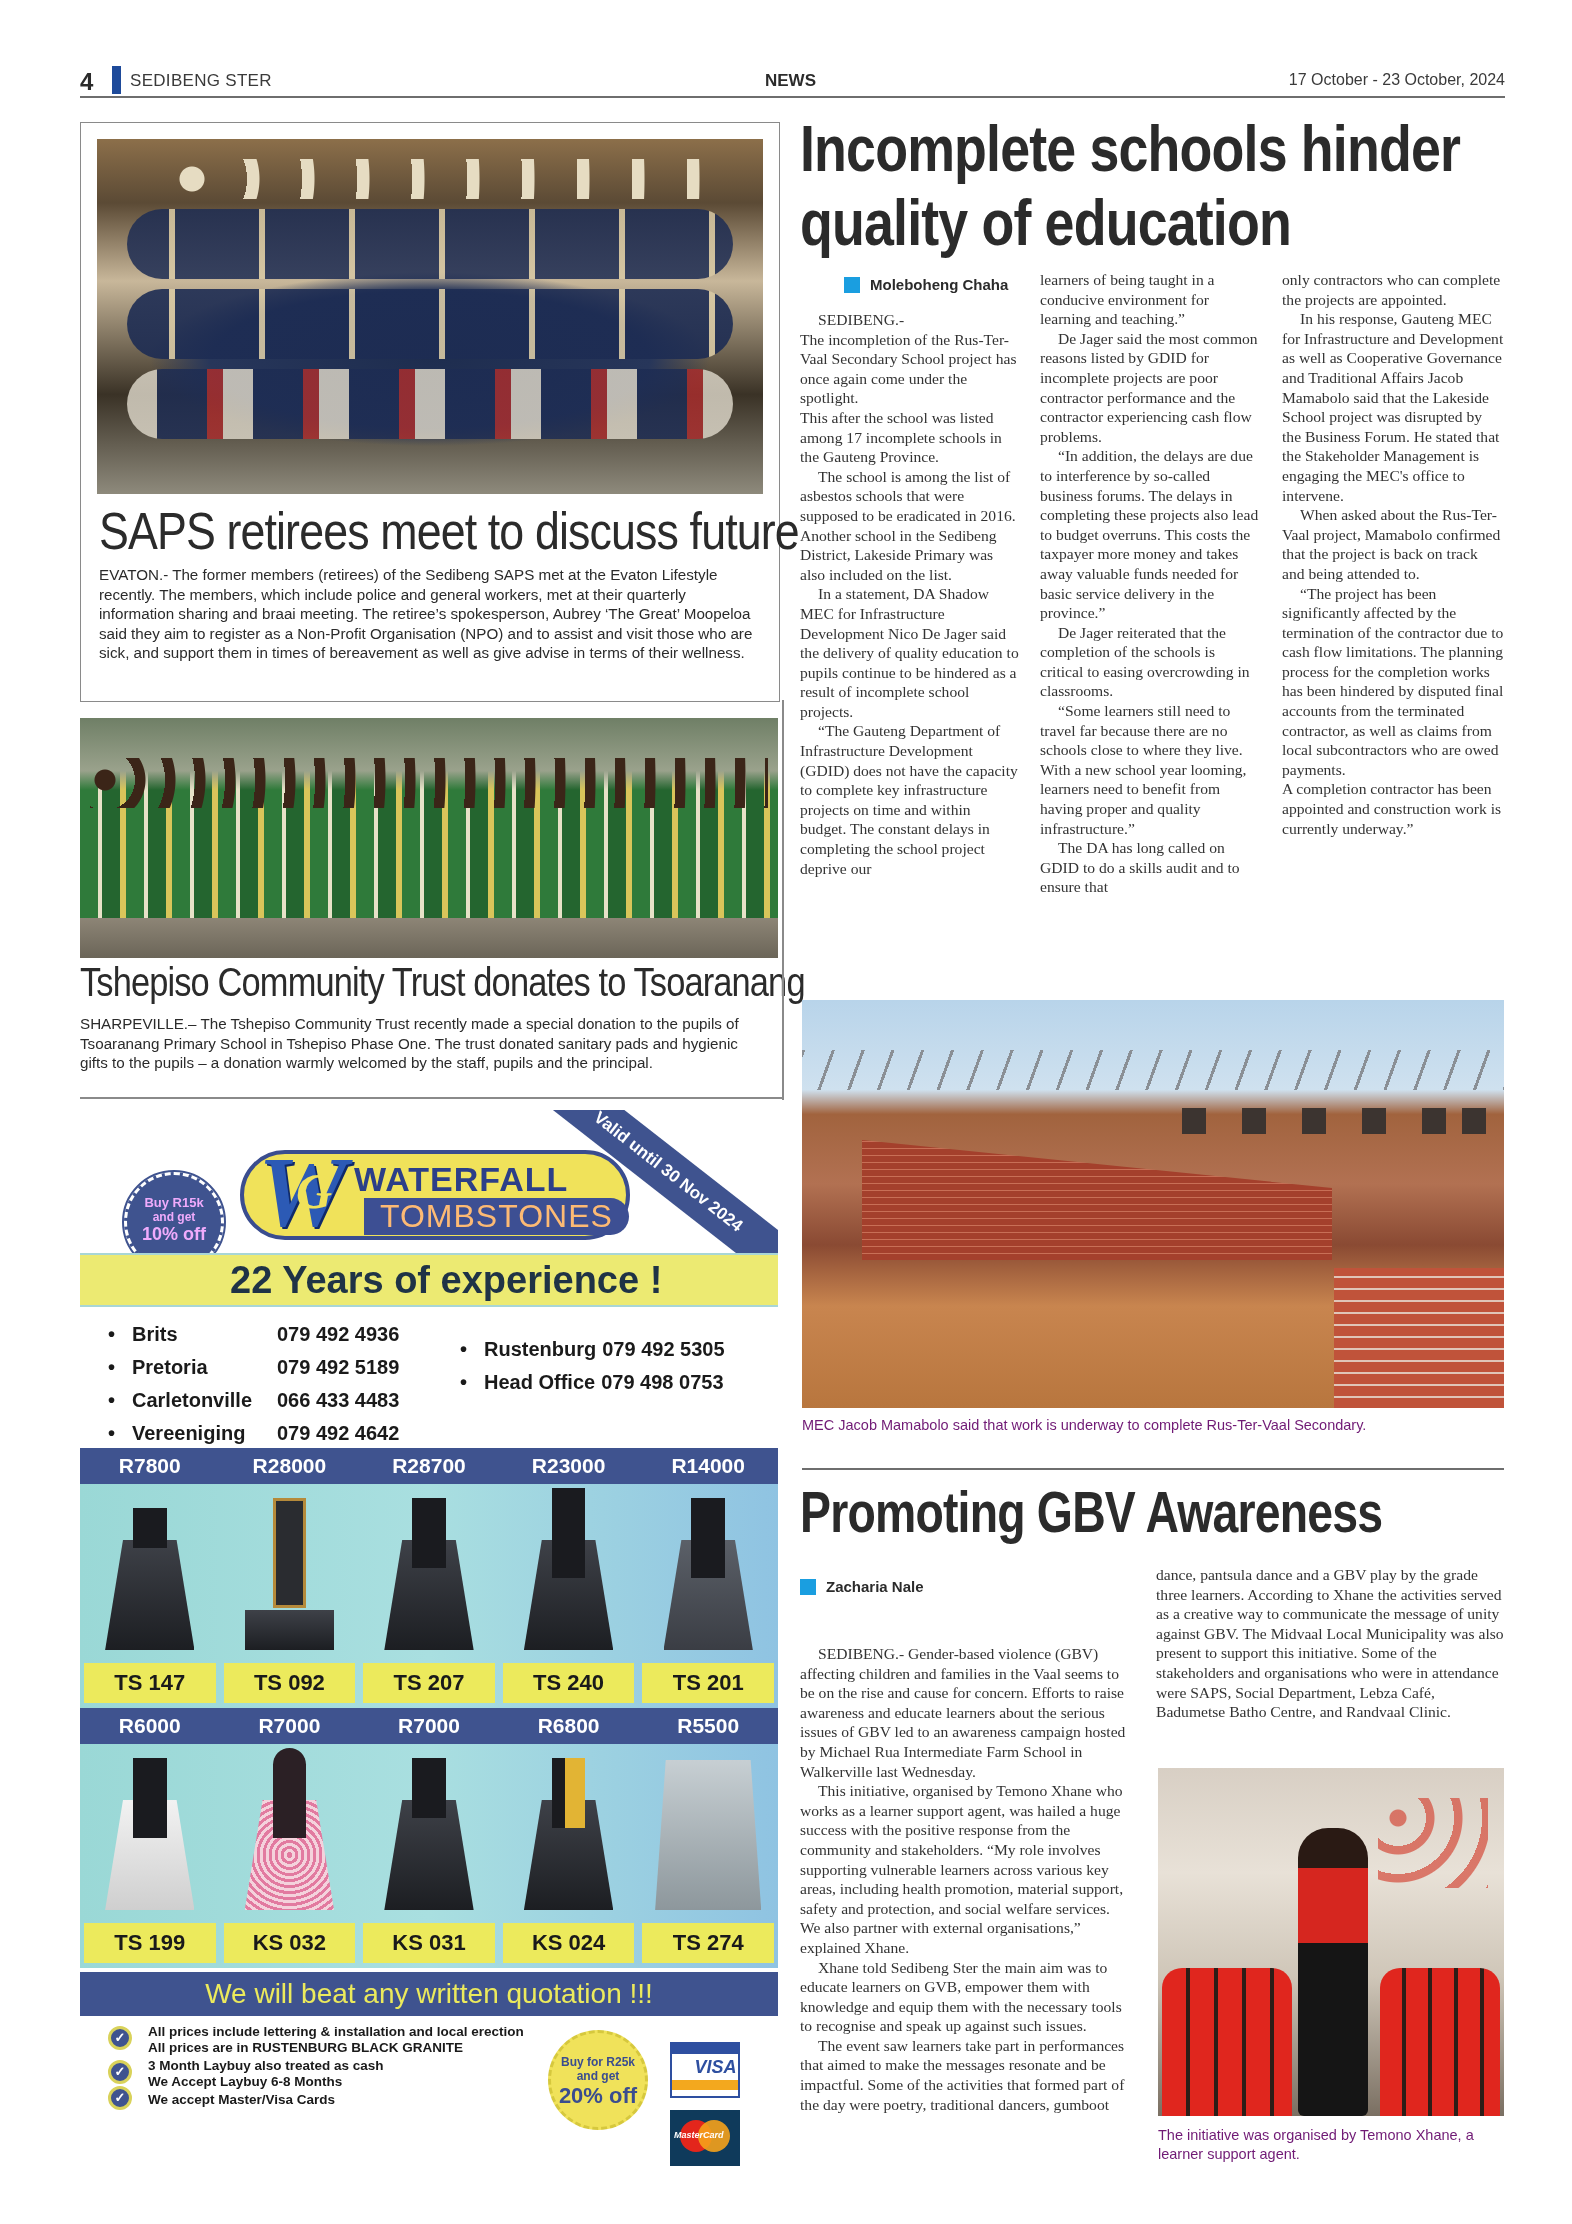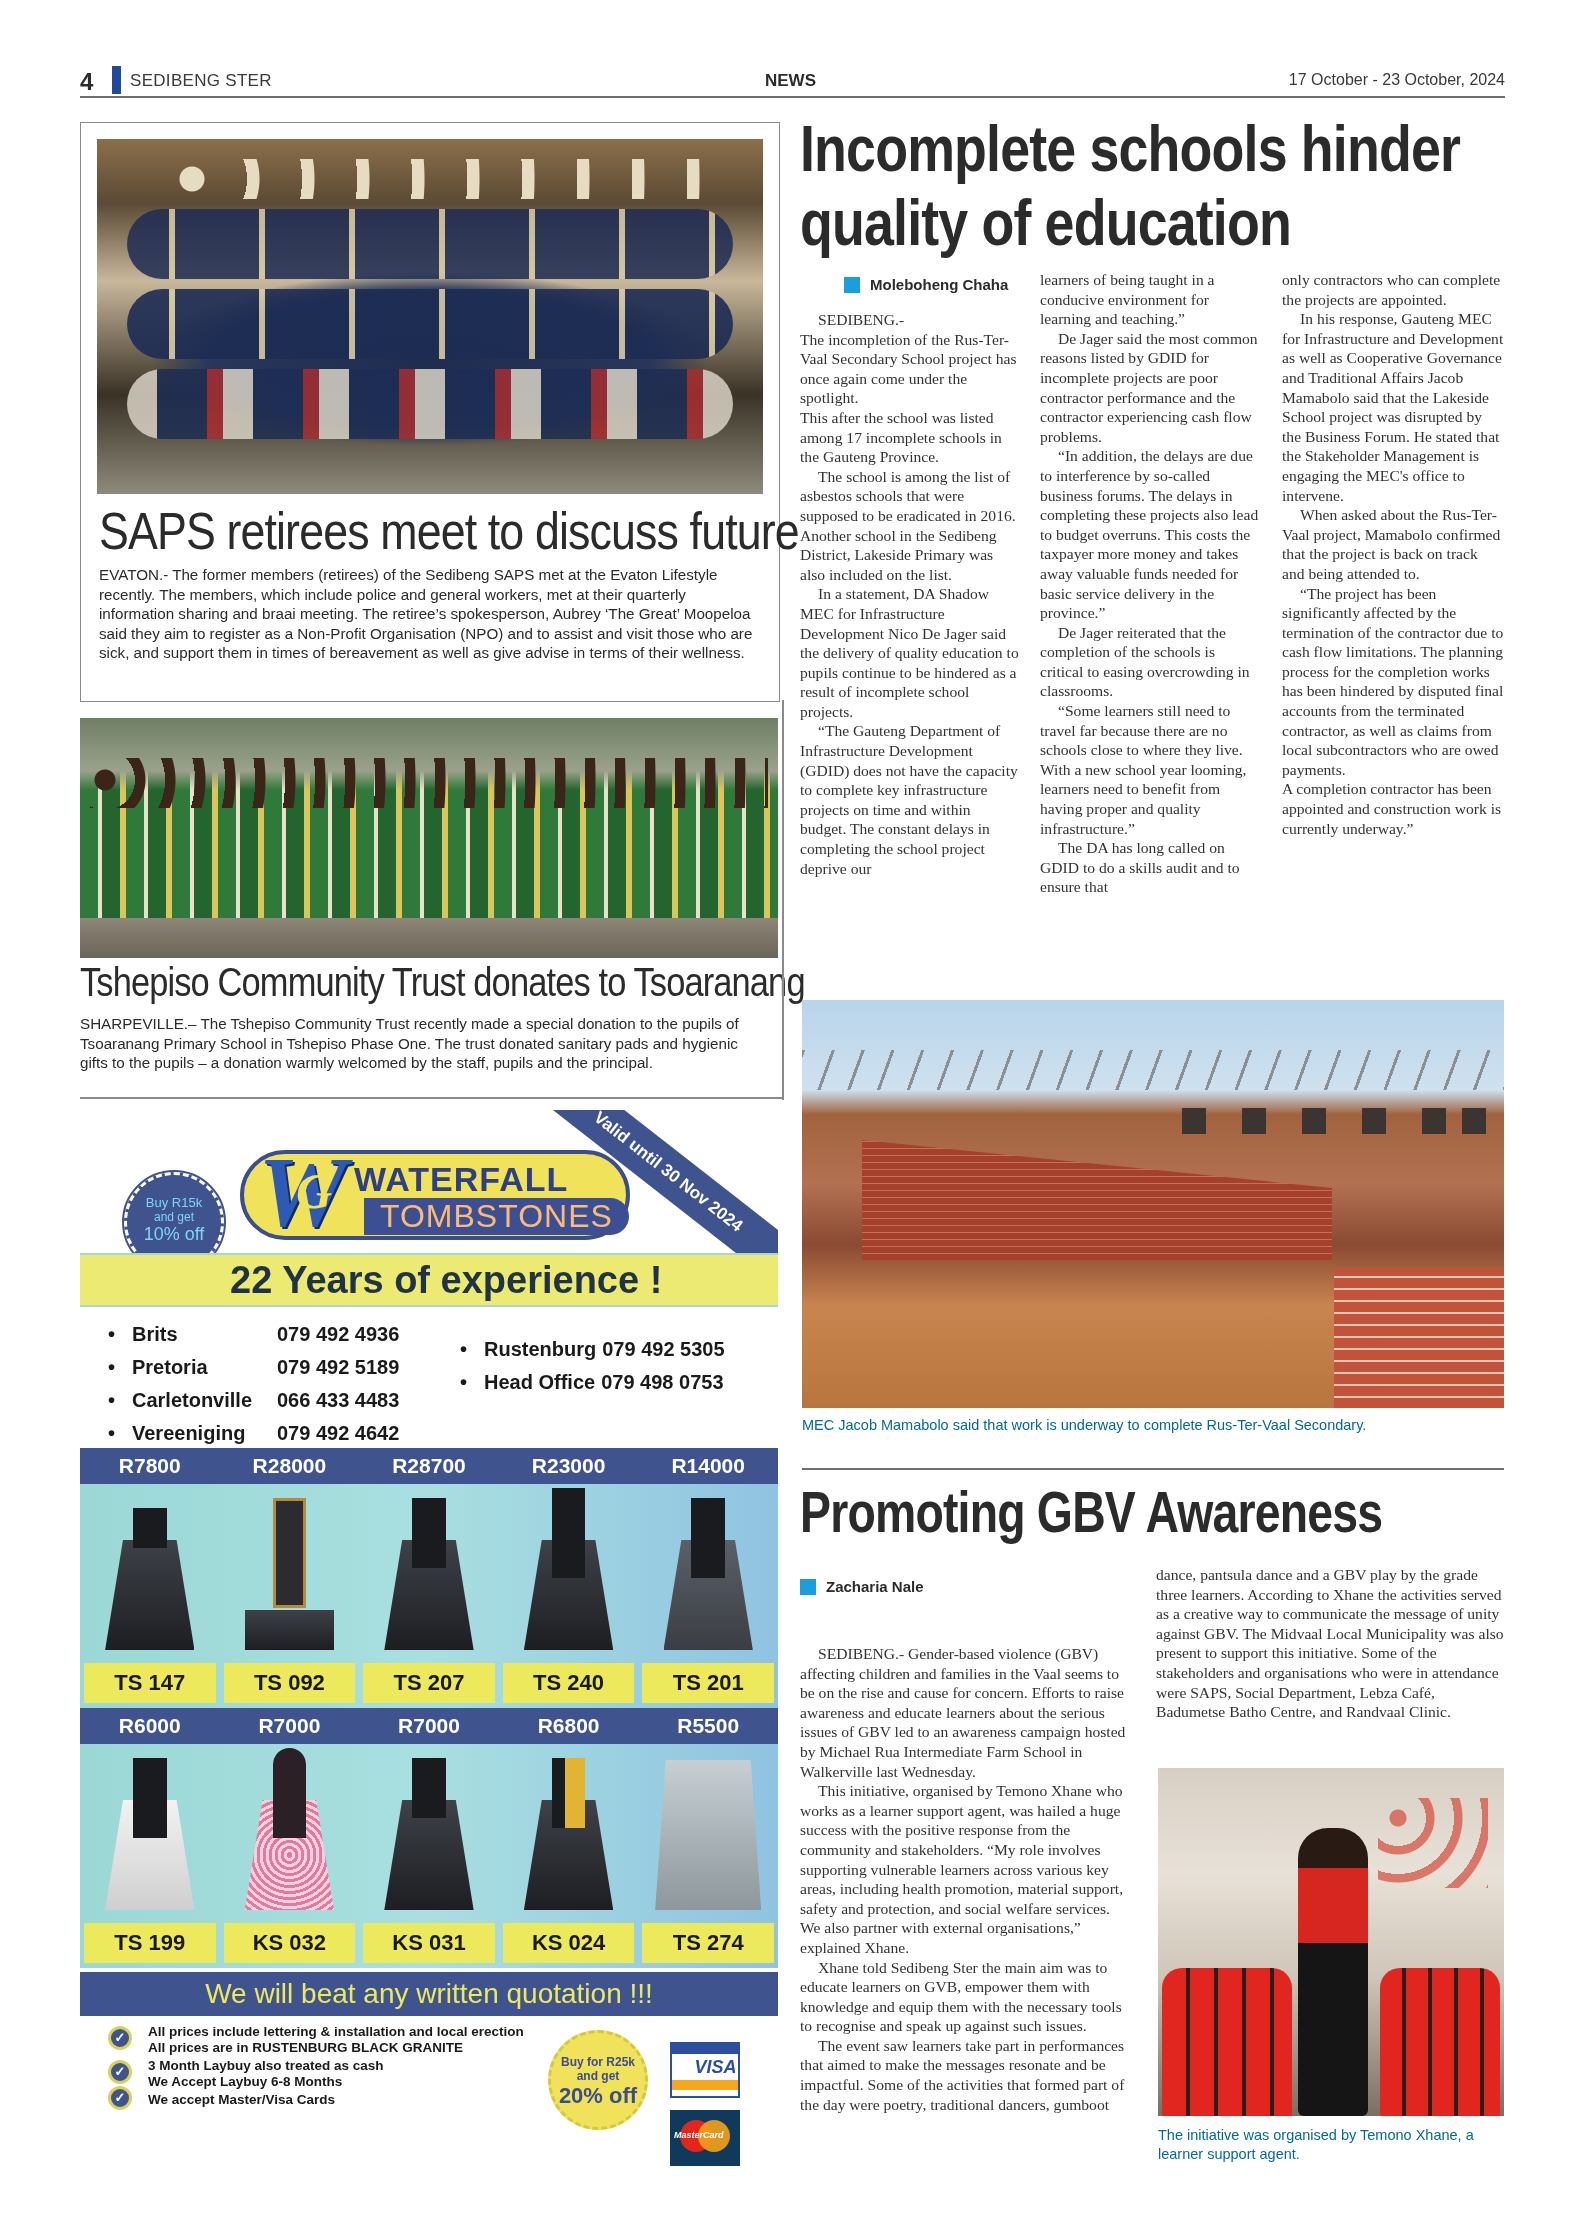--- a/index.html
+++ b/index.html
@@ -46,21 +46,21 @@
   
   .ad { position: absolute; left: 80px; top: 1110px; width: 698px; height: 1062px; background: #fff; overflow: hidden; }
   .ad .ribbon { position: absolute; right: -70px; top: 40px; width: 360px; height: 44px; background: #3f538f; transform: rotate(38deg);
     color: #fff; font-weight: bold; font-size: 17px; text-align: center; line-height: 44px; }
   .ad .logo { position: absolute; left: 160px; top: 40px; width: 390px; height: 90px; border-radius: 45px; background: #f0e25a; border: 4px solid #3a4d8f; }
   .ad .logo .w { position: absolute; left: 14px; top: -12px; font-size: 100px; font-weight: bold; font-style: italic; color: #2c5ab5; text-shadow: 2px 2px 0 #102a6a; font-family: "Liberation Serif", serif; line-height: 100px; }
   .ad .logo .g { position: absolute; left: 52px; top: 8px; font-size: 50px; font-style: italic; font-weight: bold; color: #f0e25a; font-family: "Liberation Serif", serif; }
   .ad .logo .name1 { position: absolute; left: 110px; top: 6px; font-size: 34px; font-weight: bold; color: #2c3f88; letter-spacing: 1px; }
   .ad .logo .name2 { position: absolute; left: 120px; top: 44px; font-size: 32px; color: #fdba74; background: #3d4f93; padding: 0 16px; border-radius: 0 30px 30px 0; letter-spacing: 1px; }
   .ad .badge15 { position: absolute; left: 44px; top: 62px; width: 100px; height: 100px; border-radius: 50%; background: #3f538f; border: 3px dashed #ffffff; outline: 2px solid #3f538f;
-    color: #7dd3fc; text-align: center; font-weight: normal; }
+    color: #f0abfc; text-align: center; font-weight: bold; }
   .ad .badge15 .l1 { margin-top: 20px; font-size: 13px; }
   .ad .badge15 .l2 { font-size: 12px; }
   .ad .badge15 .l3 { font-size: 18px; }
   .ad .yellowband { position: absolute; left: 0; top: 143px; width: 698px; height: 54px; background: #ecea72; border-top: 2px solid #a8d6d6; border-bottom: 2px solid #a8d6d6; }
   .ad .yellowband span { position: absolute; left: 150px; top: 4px; font-size: 38px; font-weight: bold; color: #1f3346; }
   .ad .branches { position: absolute; top: 213px; font-size: 20px; font-weight: bold; color: #1a1a1a; }
   .ad .branches li { list-style: none; height: 33px; display: flex; gap: 0; }
   .ad .branches li::before { content: "•"; width: 24px; display: inline-block; }
   .ad .branches .bn { display: inline-block; width: 145px; }
   .ad .branches-left { left: 28px; }
@@ -107,21 +107,21 @@
   .col-a { left: 800px; top: 310px; width: 220px; }
   .col-b { left: 1040px; top: 270px; width: 222px; }
   .col-c { left: 1282px; top: 270px; width: 222px; }
 
   .photo-school { left: 802px; top: 1000px; width: 702px; height: 408px;
     background: linear-gradient(180deg, #b8d4ea 0%, #cfe1ef 22%, #a1633e 28%, #b27152 45%, #8a4a33 60%, #c8854f 75%, #b8763e 100%); }
   .photo-school .roof { position: absolute; left: 0; right: 0; top: 50px; height: 40px; background: repeating-linear-gradient(110deg, #8a8f95 0 3px, transparent 3px 28px); }
   .photo-school .wall { position: absolute; left: 60px; top: 140px; width: 470px; height: 120px; background: repeating-linear-gradient(0deg, #a4402c 0 6px, #c86f56 6px 7px); clip-path: polygon(0 0, 100% 40%, 100% 100%, 0 100%); }
   .photo-school .bricks { position: absolute; right: 0; bottom: 0; width: 170px; height: 140px; background: repeating-linear-gradient(0deg, #c0533a 0 10px, #e0c5b8 10px 12px); }
   .photo-school .win { position: absolute; top: 108px; width: 24px; height: 26px; background: #3c3430; }
-  .caption { position: absolute; font-size: 14.5px; line-height: 19px; color: #0369a1; }
+  .caption { position: absolute; font-size: 14.5px; line-height: 19px; color: #701a75; }
   .cap-school { left: 802px; top: 1416px; }
   .rule-gbv { position: absolute; left: 802px; top: 1468px; width: 702px; height: 1.5px; background: #6e6e6e; }
   .gbv-head { position: absolute; left: 800px; top: 1478px; font-family: "Liberation Sans Narrow","Liberation Sans", sans-serif; font-weight: bold; font-size: 58px; line-height: 68px; color: #2b2b2b; letter-spacing: -1px; transform: scaleX(0.80); transform-origin: left top; white-space: nowrap; }
   .col-g1 { left: 800px; top: 1608px; width: 330px; margin-top: 36px; }
   .col-g2 { left: 1156px; top: 1565px; width: 348px; }
   .photo-gbv { left: 1158px; top: 1768px; width: 346px; height: 348px;
     background: linear-gradient(180deg, #d8cfc4 0%, #e8e1d7 30%, #cfc6b8 60%, #7a6f62 100%); }
   .photo-gbv .woman { position: absolute; left: 140px; top: 60px; width: 70px; height: 288px; background: linear-gradient(#2a1a14 0 14%, #d6261f 14% 40%, #151515 40% 100%); border-radius: 30px 30px 6px 6px; }
   .photo-gbv .kidsL { position: absolute; left: 4px; top: 200px; width: 130px; height: 148px; background: repeating-linear-gradient(90deg, #e0261e 0 24px, #2d1d17 24px 28px); border-radius: 20px 20px 0 0; }
   .photo-gbv .kidsR { position: absolute; right: 4px; top: 200px; width: 120px; height: 148px; background: repeating-linear-gradient(90deg, #e0261e 0 22px, #2d1d17 22px 26px); border-radius: 20px 20px 0 0; }

